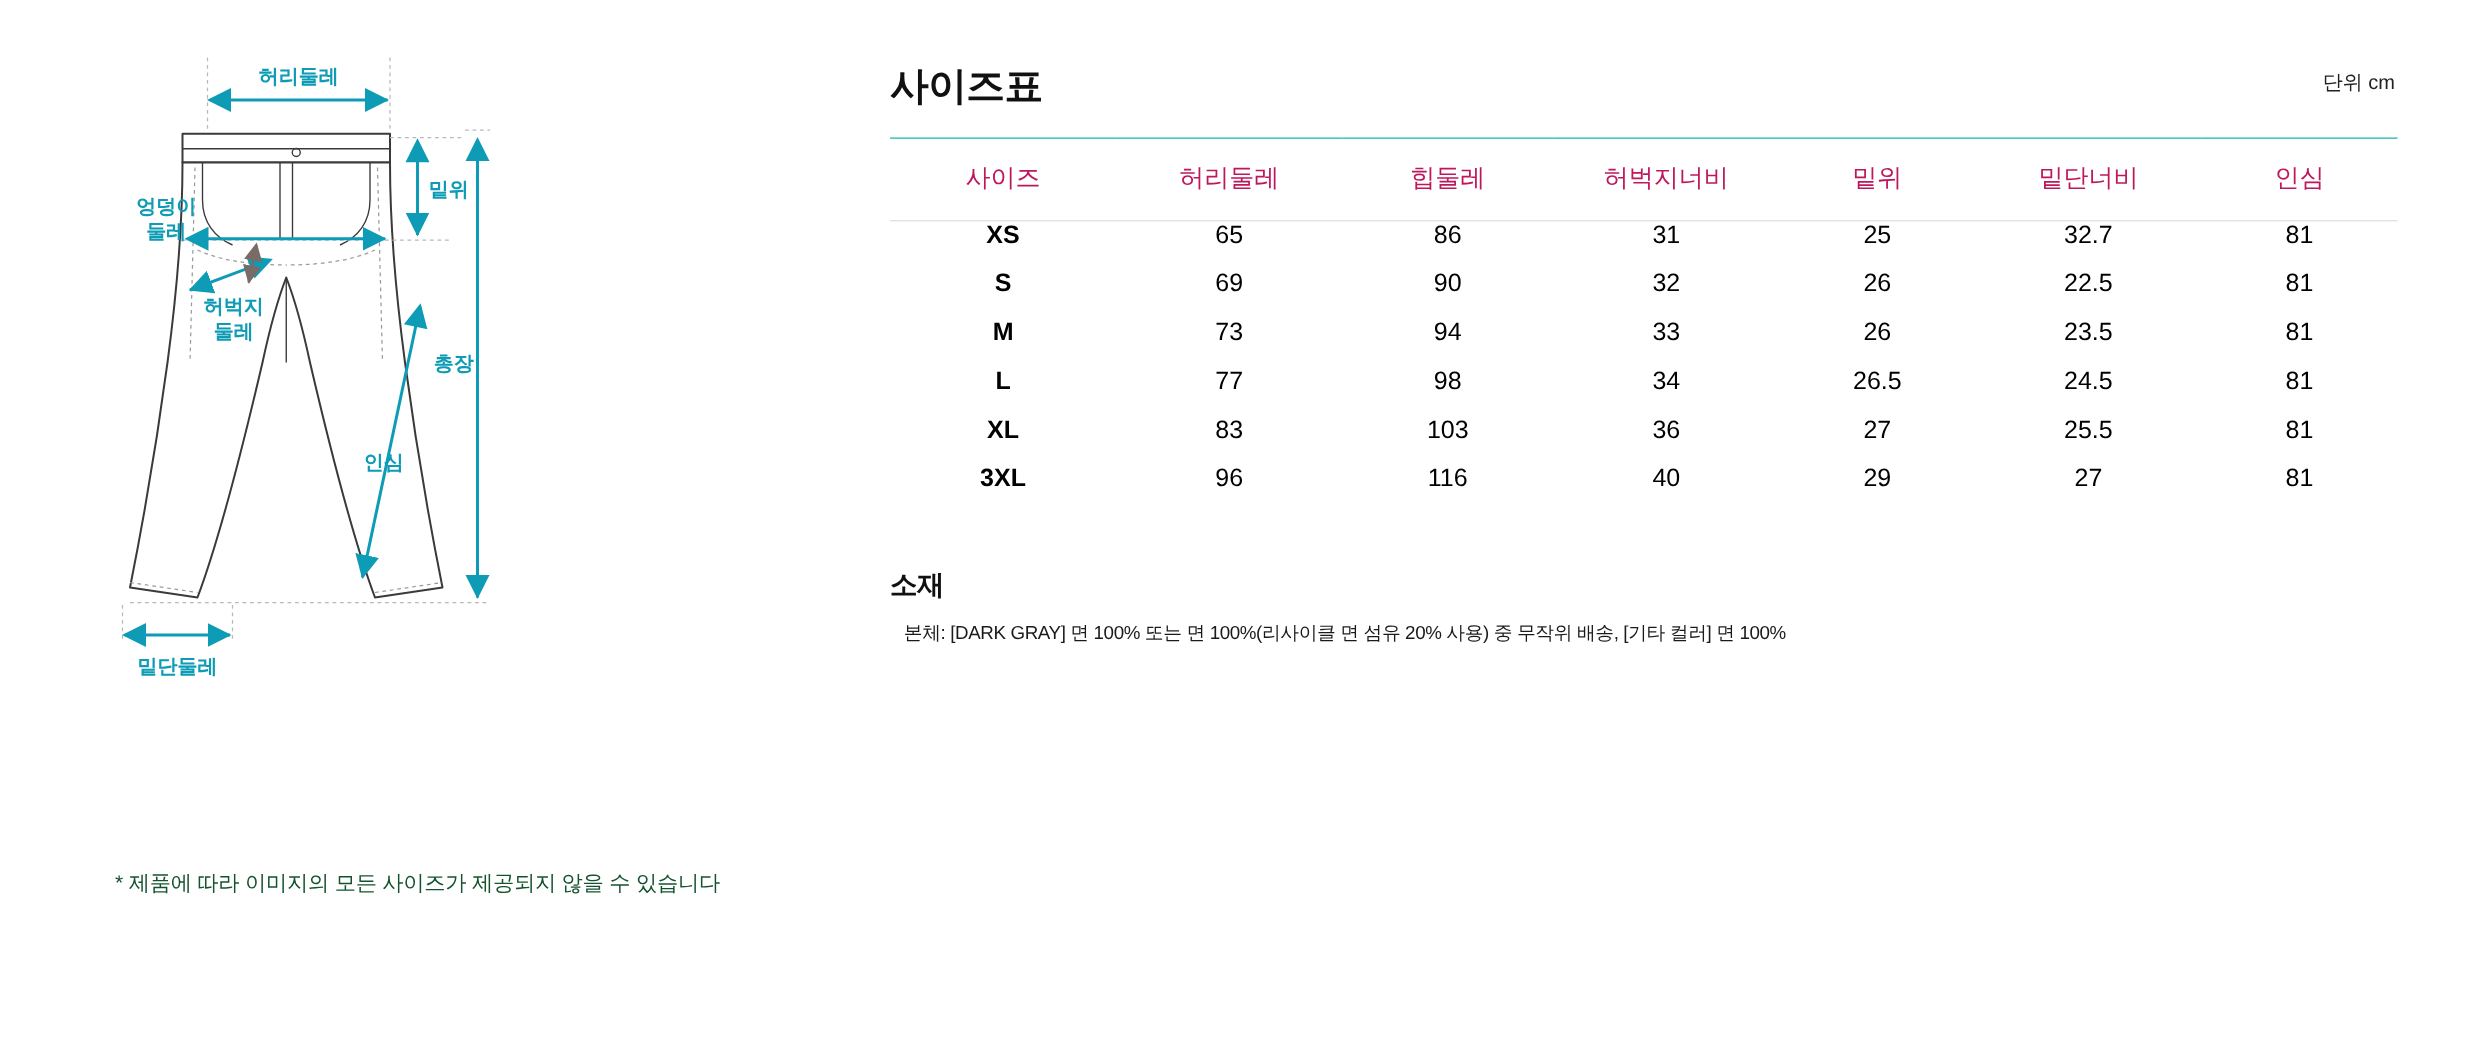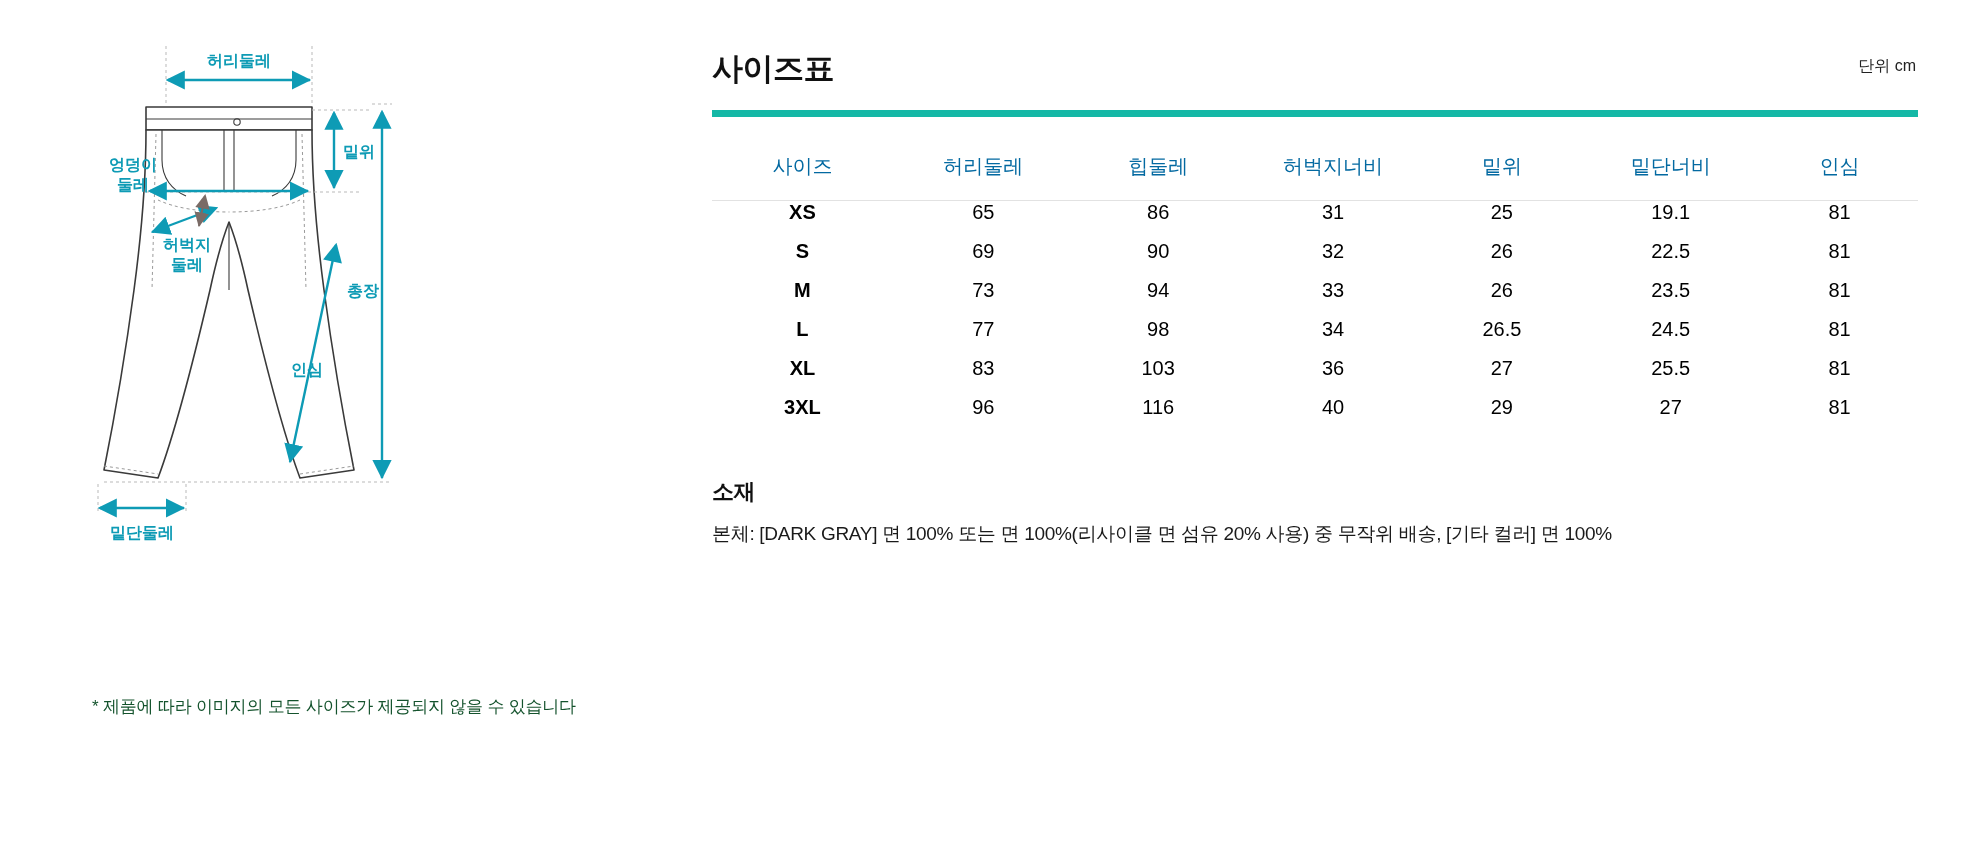--- a/index.html
+++ b/index.html
@@ -71,24 +71,24 @@
   }
 
   table.size-table {
     width: 100%;
     border-collapse: collapse;
     margin-top: 20px;
   }
   table.size-table thead th {
     font-size: 20px;
     font-weight: normal;
-    color: #0369a1;
-    padding: 36px 0 20px 0;
+    color: #be185d;
+    padding: 18px 0 20px 0;
     text-align: center;
-    border-top: 7px solid #14b8a6;
+    border-top: 1px solid #14b8a6;
     border-bottom: 1px solid #e2e2e2;
   }
   table.size-table tbody td {
     font-size: 20px;
     color: #000000;
     text-align: center;
     padding: 0 0 16px 0;
   }
   table.size-table tbody td.size-cell {
     font-weight: bold;
@@ -105,24 +105,24 @@
     margin-top: 42px;
   }
   .material-title {
     font-size: 22px;
     font-weight: bold;
     color: #111;
     margin: 0 0 14px 0;
     letter-spacing: -0.4px;
   }
   .material-text {
-    font-size: 19px;
+    font-size: 15px;
     color: #1a1a1a;
     letter-spacing: -0.3px;
-    margin: 0;
+    margin: 11px;
   }
 
   
   .dim-label {
     font-family: "Liberation Sans", sans-serif;
     font-size: 16px;
     font-weight: bold;
     fill: #0e9bb5;
   }
 </style>
@@ -263,21 +263,21 @@
           <th>인심</th>
         </tr>
       </thead>
       <tbody>
         <tr>
           <td class="size-cell">XS</td>
           <td>65</td>
           <td>86</td>
           <td>31</td>
           <td>25</td>
-          <td>19.1</td>
+          <td>32.7</td>
           <td>81</td>
         </tr>
         <tr>
           <td class="size-cell">S</td>
           <td>69</td>
           <td>90</td>
           <td>32</td>
           <td>26</td>
           <td>22.5</td>
           <td>81</td>

